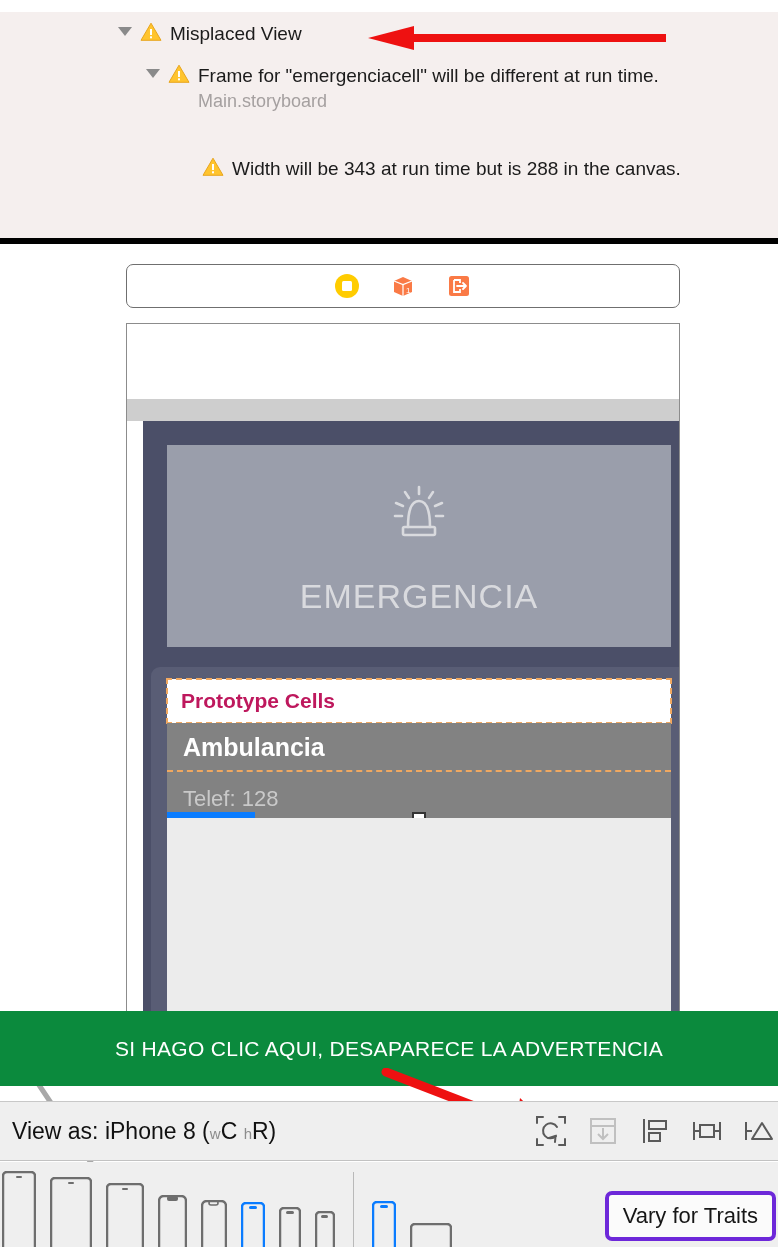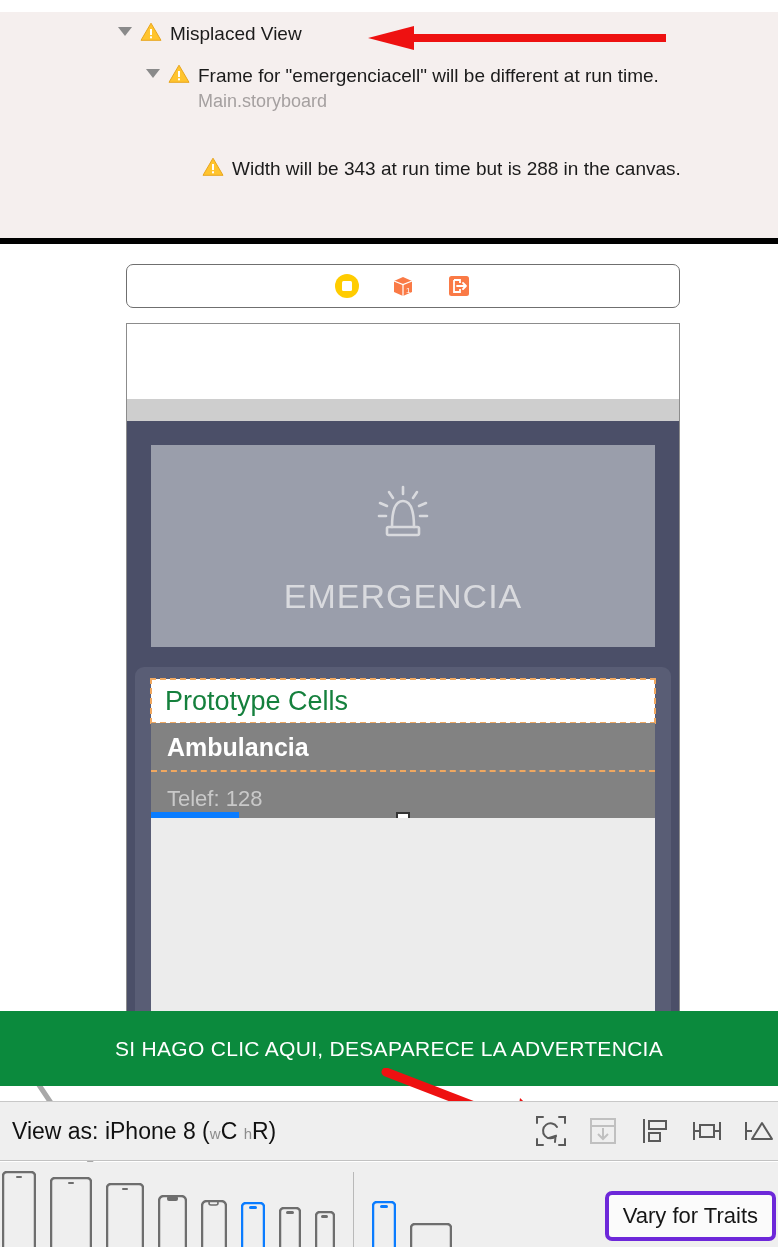--- a/index.html
+++ b/index.html
@@ -50,21 +50,21 @@
   }
   .dock-icon { width: 26px; height: 26px; }
 
   .device {
     position: absolute; left: 126px; top: 79px; width: 554px; height: 688px;
     background: #ffffff; border: 1px solid #8c8c8c; border-bottom: none;
     overflow: hidden;
   }
   .status-bar { position: absolute; left: 0; top: 0; width: 100%; height: 75px; background: #ffffff; }
   .nav-strip { position: absolute; left: 0; top: 75px; width: 100%; height: 22px; background: #cecece; }
-  .vc-body { position: absolute; left: 0; top: 97px; width: 100%; bottom: 0; background: #4b4f68; }
+  .vc-body { position: absolute; left: 16px; top: 97px; width: 100%; bottom: 0; background: #4b4f68; }
 
   .emergencia-panel {
     position: absolute; left: 24px; top: 24px; right: 24px; height: 202px;
     background: #9a9eab;
     display: flex; flex-direction: column; align-items: center; justify-content: center;
   }
   .siren-icon { width: 78px; height: 78px; margin-bottom: 22px; }
   .emergencia-label {
     font-size: 34px; letter-spacing: 1px; color: #d9dade; font-weight: 400;
   }
@@ -73,21 +73,21 @@
     position: absolute; left: 8px; top: 246px; right: 8px; bottom: 0;
     background: #595d75; border-radius: 9px 9px 0 0; padding-top: 12px;
   }
   .table-inner { position: absolute; left: 16px; right: 16px; top: 12px; bottom: 0; }
 
   .proto-header {
     position: relative; height: 44px; background: #ffffff;
     outline: 2px dashed #f0a860; outline-offset: -1px;
     display: flex; align-items: center; padding-left: 14px;
   }
-  .proto-header span { font-size: 27px; font-weight: normal; color: #15803d; }
+  .proto-header span { font-size: 21px; font-weight: bold; color: #be185d; }
 
   .cell { position: relative; height: 95px; display: flex; background: #828282; flex-direction: column; }
   .cell-img { width: 74px; background: #ff1f9b; position: relative; flex: none; }
   .cell-img .circle {
     position: absolute; left: 2px; top: 5px; width: 70px; height: 70px;
     border-radius: 50%; background: #ffa813;
     display: flex; align-items: center; justify-content: center;
   }
   .amb-icon { width: 46px; height: 46px; }
   .cell-divider { width: 9px; background: #19f319; flex: none; }

